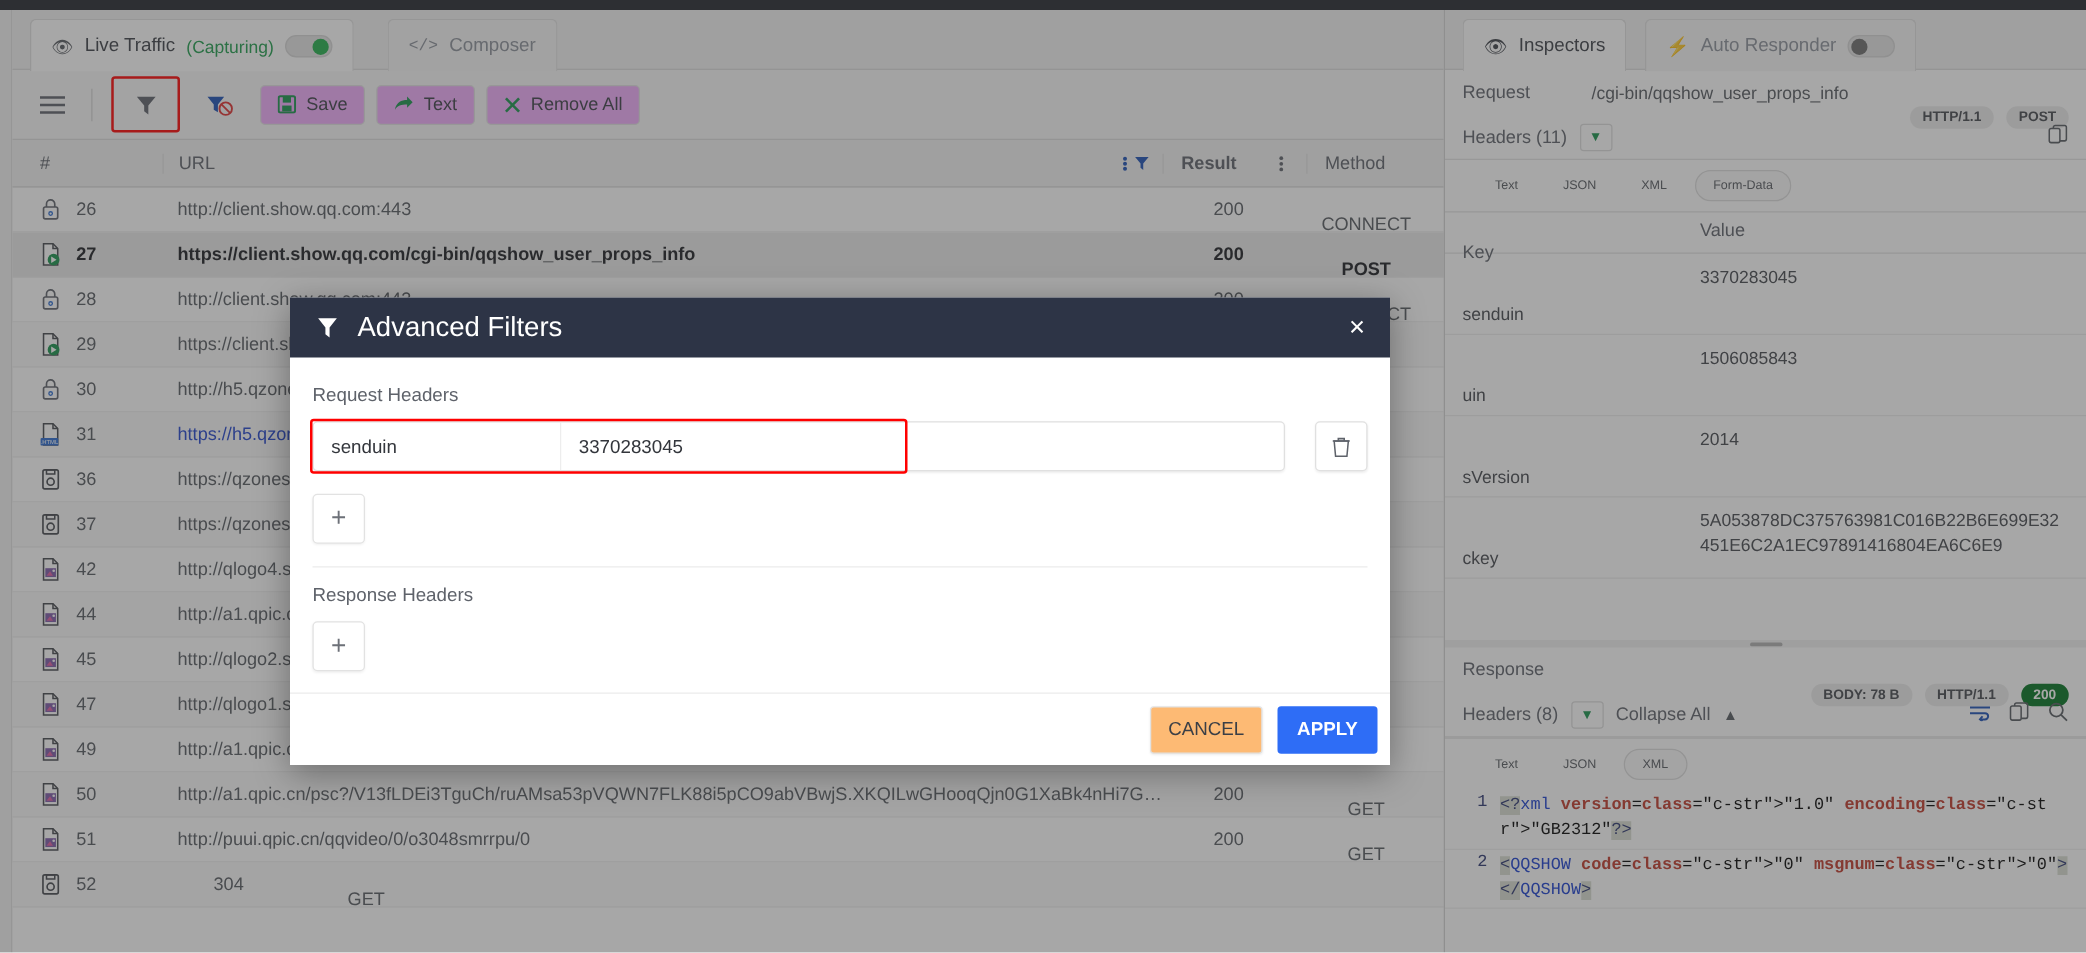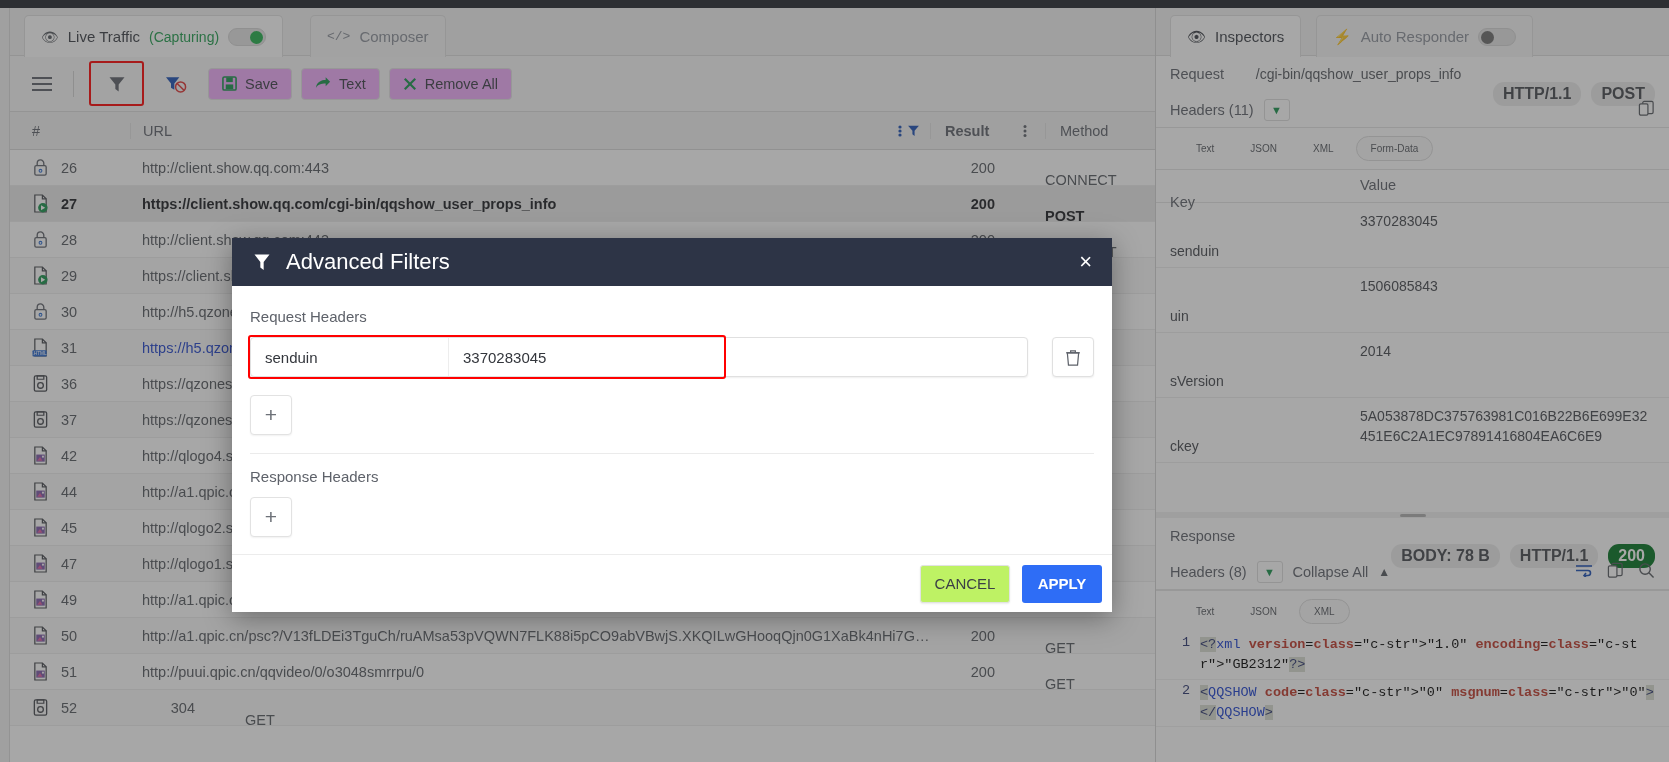--- a/index.html
+++ b/index.html
@@ -119,21 +119,21 @@
     font-size: 14.5px; color: #55595f;
     border-bottom: 1px solid #ededed;
   }
   .trow.alt { background: #fafafa; }
   .trow.sel { background: #e9e9e9; font-weight: bold; color: #1b1d21; }
   .td-num { width: 120px; padding-left: 22px; display:flex; align-items:center; gap:12px;}
   .td-url { flex: 1; padding-left: 12px; overflow: hidden; white-space: nowrap; text-overflow: ellipsis; }
   .td-url.link { color: #2244cc; }
   .td-result { width: 75px; text-align: right; padding-right: 10px;}
   .td-kebab { width: 40px; }
-  .td-method { width: 110px; text-align: left; padding-right: 14px; margin-top: 24px; }
+  .td-method { width: 110px; text-align: center; padding-right: 14px; margin-top: 24px; }
 
   .ricon { width: 17px; height: 19px; flex: none; }
 
   
   .rightpane {
     position: absolute; top: 8px; left: 1155px;
     width: 514px; height: 754px;
     background: #ffffff;
     border-left: 1px solid #d4d4d4;
   }
@@ -146,21 +146,21 @@
   }
   .r-tab.insp { left: 14px; background: #ffffff; color: #3b3f46;}
   .r-tab.auto { left: 160px; background: #f6f6f6; color: #8b9099;}
 
   .r-rowline {
     display: flex; align-items: center; height: 36px;
     padding: 0 14px; gap: 10px; font-size: 14.5px; color: #5e626a;
   }
   .pill {
     background: #ececec; color:#44474d; border-radius: 11px;
-    font-size: 16px; font-weight: bold; padding: 3px 10px; margin-top: 40px;
+    font-size: 11px; font-weight: bold; padding: 3px 10px; margin-top: 40px;
   }
   .pill.green { background: #00711f; color: #ffffff; }
   .urlpath { font-size: 14px; color: #55595f; flex: 1; text-align:center;}
   .chev {
     width: 26px; height: 22px; border: 1px solid #dcdcdc; border-radius: 3px;
     background:#fff; display:flex; align-items:center; justify-content:center;
     color: #17934b; font-size: 11px;
   }
   .hdrsep { border-bottom: 1px solid #e4e4e4; }
 
@@ -230,21 +230,21 @@
     box-shadow: 0 1px 2px rgba(0,0,0,0.06);
   }
   .m-sep { border-top: 1px solid #ebebeb; margin: 18px 0 14px 0; }
   .m-foot {
     position:absolute; bottom: 0; left: 0; width: 100%; height: 58px;
     border-top: 1px solid #ececec;
     display:flex; align-items:center; justify-content:flex-end; gap: 12px;
     padding-right: 10px;
   }
   .btn-cancel {
-    height: 38px; min-width: 90px; border: 1px solid #e2e2e2; background:#bef264;
+    height: 38px; min-width: 90px; border: 1px solid #e2e2e2; background:#fdba74;
     border-radius: 3px; font-size: 15px; color: #3b3f46; cursor:pointer;
     display:flex; align-items:center; justify-content:center;
     box-shadow: 0 1px 2px rgba(0,0,0,0.08);
   }
   .btn-apply {
     height: 38px; min-width: 80px; border: none; background:#2e6df6;
     border-radius: 3px; font-size: 15px; color: #fff; font-weight:bold; cursor:pointer;
     display:flex; align-items:center; justify-content:center;
   }
 </style>

